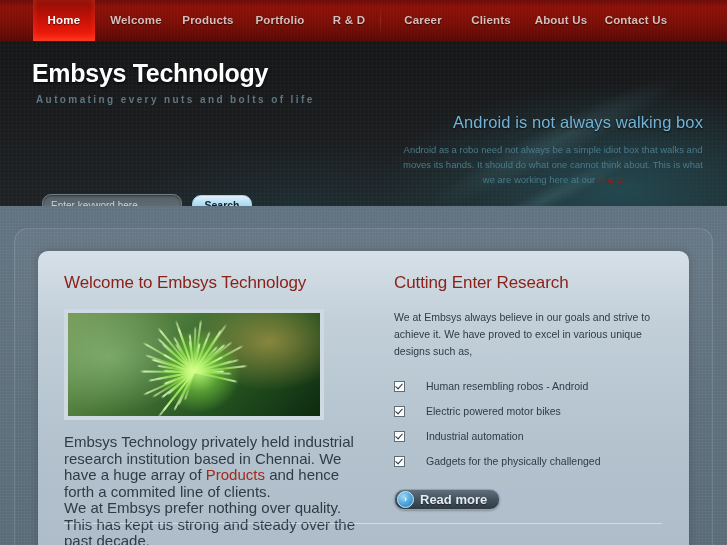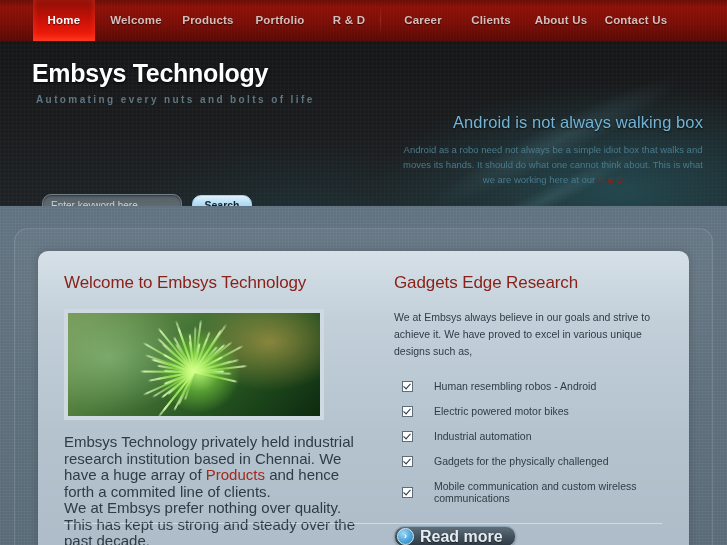--- a/index.html
+++ b/index.html
@@ -270,21 +270,21 @@
 
   
   .intro-text {
     margin: 0 0 20px 0;
     font-size: 10.5px;
     line-height: 17px;
     color: #2e3c46;
   }
   .check-list {
     list-style: none;
-    margin: 8px;
+    margin: 0;
     padding: 0;
   }
   .check-list li {
     display: flex;
     align-items: center;
     margin-bottom: 13px;
     font-size: 10.5px;
     color: #2e3c46;
   }
   .cbox {
@@ -329,21 +329,21 @@
     display: flex;
     align-items: center;
     justify-content: center;
     color: #ffffff;
     font-size: 9px;
     font-weight: bold;
     line-height: 1;
     margin-right: 6px;
   }
   .rm-label {
-    font-size: 16px;
+    font-size: 13px;
     font-weight: bold;
     color: #e3ecf2;
     text-shadow: 0 1px 1px rgba(0,0,0,0.5);
   }
 
   .bottom-divider {
     position: absolute;
     left: 26px;
     bottom: 32px;
     width: 598px;
@@ -452,44 +452,40 @@
             </div>
         </div>
 
         <p class="body-text">
           <span>Embsys Technology privately held industrial research institution based in Chennai. We have a huge array of </span><span class="prod-link">Products</span><span> and hence forth a commited line of clients.</span>
         </p>
         <p class="body-text" style="margin-top:0">We at Embsys prefer nothing over quality. This has kept us strong and steady over the past decade.</p>
       </section>
 
       <section class="col-right">
-        <h2 class="section-title">Gadgets Edge Research</h2>
+        <h2 class="section-title">Cutting Enter Research</h2>
         <p class="intro-text">We at Embsys always believe in our goals and strive to achieve it. We have proved to excel in various unique designs such as,</p>
 
         <ul class="check-list" id="check-list">
             <li>
               <span class="cbox"></span>
               <span>Human resembling robos - Android</span>
             </li>
             <li>
               <span class="cbox"></span>
               <span>Electric powered motor bikes</span>
             </li>
             <li>
               <span class="cbox"></span>
               <span>Industrial automation</span>
             </li>
             <li>
               <span class="cbox"></span>
               <span>Gadgets for the physically challenged</span>
             </li>
-            <li>
-              <span class="cbox"></span>
-              <span>Mobile communication and custom wireless communications</span>
-            </li>
           </ul>
 
         <div class="read-more">
           <span class="rm-circle">›</span>
           <span class="rm-label">Read more</span>
         </div>
       </section>
 
     </div>
 

